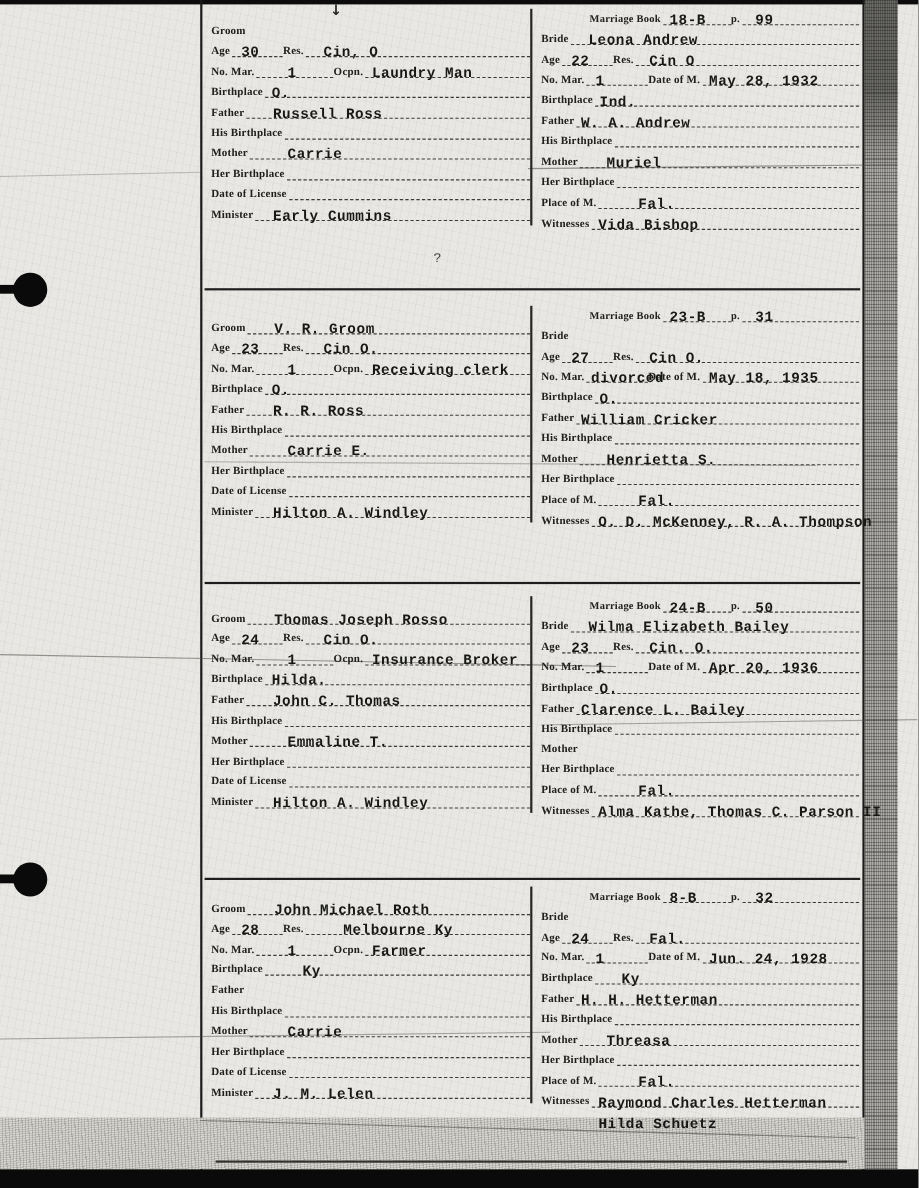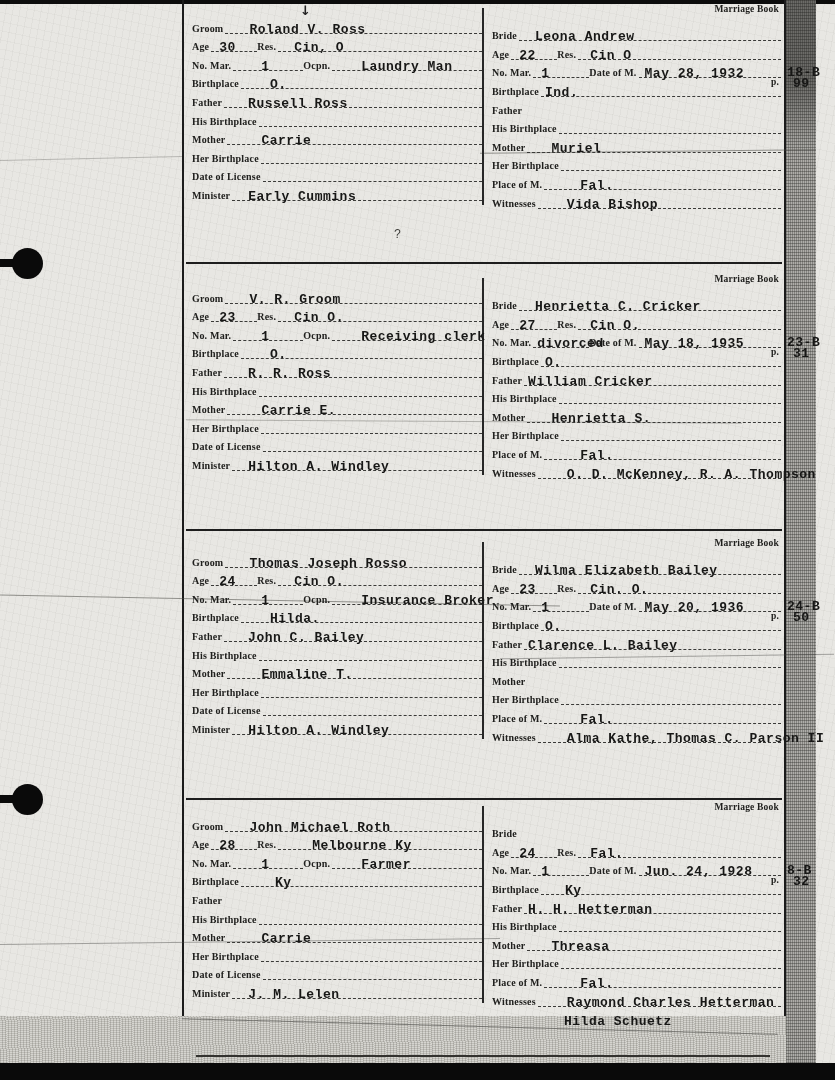--- a/index.html
+++ b/index.html
@@ -37,34 +37,34 @@
   .qmark{position:absolute;left:394px;top:228px;font:400 12px "Liberation Mono","DejaVu Sans Mono",monospace;color:#3d3d3a;}
   .arrowmark{position:absolute;left:300px;top:3px;font:700 13px "DejaVu Sans",sans-serif;color:#222;}
   
   .card{position:absolute;left:186px;width:597px;display:flex;}
   .lcol{width:296px;padding:13px 0 0 6px;box-sizing:border-box;text-align:right;}
   .rcol{flex:1;padding:2px 2px 0 8px;box-sizing:border-box;}
   .vdiv{width:2px;background:#262626;margin:6px 0 22px 0;}
   .r{display:flex;align-items:flex-end;height:18.6px;}
   .l{font:700 10px "Liberation Serif",serif;color:#20201e;white-space:nowrap;letter-spacing:.2px;padding-right:2px;}
   .lb{font-size:9.5px;}
-  .brow{margin-left:44px;flex-direction:column;}
+  .brow{margin-left:44px;}
   .f{flex:1;position:relative;height:14px;border-bottom:1.6px dashed #3a3a38;}
   .fs{flex:0 0 46px;}
   .fm{flex:0 0 70px;}
   .fm2{flex:0 0 56px;}
   .fb1{flex:0 0 62px;}
   .noline{border-bottom:none;}
   .v{
     position:absolute;bottom:-4px;white-space:nowrap;
     font:700 13px "Liberation Mono","DejaVu Sans Mono",monospace;
     color:#171716;letter-spacing:.5px;
   }
-  .i4{left:4px}.i6{left:6px}.i8{left:8px}.i12{left:12px}.i14{left:29px}.i16{left:16px}
-  .i24{left:24px}.i28{left:28px}.i34{left:34px}.i36{left:36px}.i64{left:72px}
+  .i4{left:4px}.i6{left:6px}.i8{left:8px}.i12{left:12px}.i14{left:6px}.i16{left:16px}
+  .i24{left:24px}.i28{left:28px}.i34{left:34px}.i36{left:36px}.i64{left:52px}
 </style>
 </head>
 <body>
 
 <div id="page">
 
   <div class="topstrip"></div>
   <div class="noiseband"></div>
   <div class="rightline"></div>
   <div class="leftline"></div>
@@ -85,23 +85,20 @@
   <div class="scr" style="left:500px;top:656px;width:334px;transform:rotate(-0.8deg);opacity:.45"></div>
   <div class="scr" style="left:0;top:941px;width:500px;transform:rotate(-0.7deg);opacity:.45"></div>
   <div class="scr" style="left:182px;top:1026px;width:596px;transform:rotate(1.5deg);opacity:.6"></div>
   <span class="qmark">?</span>
   <span class="arrowmark">↓</span>
 
   <section class="card" style="top:2px">
     <div class="lcol">
       <div class="r">
           <span class="l">Groom</span>
-          <span class="f">
-            <span class="v i24">Roland V. Ross</span>
-          </span>
         </div>
       <div class="r">
           <span class="l">Age</span>
           <span class="f fs">
             <span class="v i8">30</span>
           </span>
           <span class="l">Res.</span>
           <span class="f">
             <span class="v i16">Cin, O</span>
           </span>
@@ -198,20 +195,23 @@
           </span>
         </div>
       <div class="r">
           <span class="l">Birthplace</span>
           <span class="f">
             <span class="v i4">Ind.</span>
           </span>
         </div>
       <div class="r">
           <span class="l">Father</span>
+          <span class="f">
+            <span class="v i4">W. A. Andrew</span>
+          </span>
         </div>
       <div class="r">
           <span class="l">His Birthplace</span>
           <span class="f">
             <span class="v i14"></span>
           </span>
         </div>
       <div class="r">
           <span class="l">Mother</span>
           <span class="f">
@@ -322,23 +322,20 @@
           <span class="f fb1">
             <span class="v i6">23-B</span>
           </span>
           <span class="l lb">p.</span>
           <span class="f">
             <span class="v i12">31</span>
           </span>
         </div>
       <div class="r">
           <span class="l">Bride</span>
-          <span class="f">
-            <span class="v i16">Henrietta C. Cricker</span>
-          </span>
         </div>
       <div class="r">
           <span class="l">Age</span>
           <span class="f fs">
             <span class="v i8">27</span>
           </span>
           <span class="l">Res.</span>
           <span class="f">
             <span class="v i12">Cin O.</span>
           </span>
@@ -433,21 +430,21 @@
         </div>
       <div class="r">
           <span class="l">Birthplace</span>
           <span class="f">
             <span class="v i14">Hilda.</span>
           </span>
         </div>
       <div class="r">
           <span class="l">Father</span>
           <span class="f">
-            <span class="v i24">John C. Bailey</span>
+            <span class="v i24">John C. Thomas</span>
           </span>
         </div>
       <div class="r">
           <span class="l">His Birthplace</span>
           <span class="f">
             <span class="v i14"></span>
           </span>
         </div>
       <div class="r">
           <span class="l">Mother</span>
@@ -502,21 +499,21 @@
             <span class="v i12">Cin. O.</span>
           </span>
         </div>
       <div class="r">
           <span class="l">No. Mar.</span>
           <span class="f fm2">
             <span class="v i8">1</span>
           </span>
           <span class="l">Date of M.</span>
           <span class="f">
-            <span class="v i6">May 20, 1936</span>
+            <span class="v i6">Apr 20, 1936</span>
           </span>
         </div>
       <div class="r">
           <span class="l">Birthplace</span>
           <span class="f">
             <span class="v i4">O.</span>
           </span>
         </div>
       <div class="r">
           <span class="l">Father</span>

